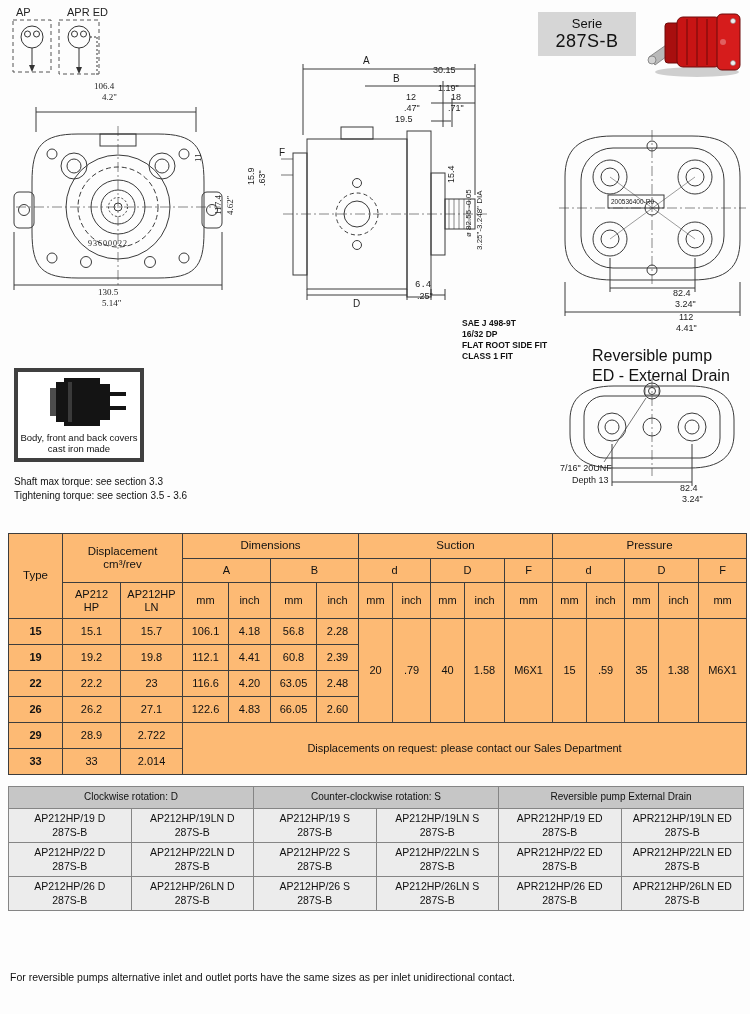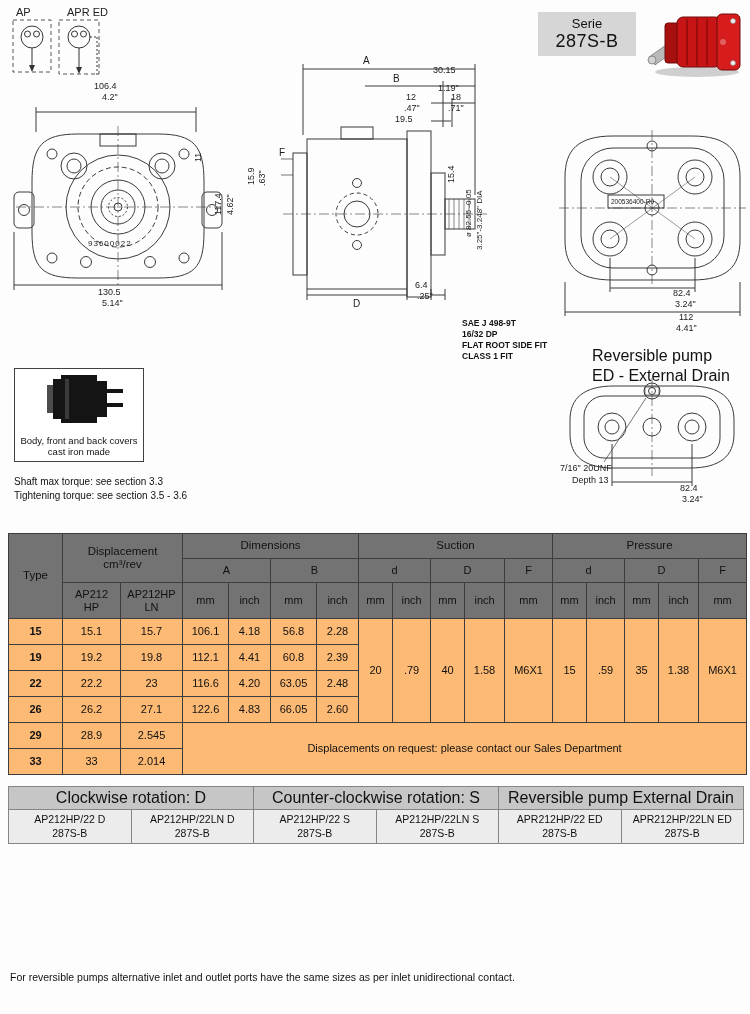--- a/index.html
+++ b/index.html
@@ -18,50 +18,50 @@
   svg { display:block; }
 
   .symbol-label { position:absolute; font-size:11px; color:#222; }
 
   .serie-box { position:absolute; left:538px; top:12px; width:98px; height:44px;
                background:#d6d6d6; text-align:center; padding-top:4px; }
   .serie-box .s1 { font-size:13px; }
   .serie-box .s2 { font-size:18px; letter-spacing:0.5px; }
 
   .cast-box { position:absolute; left:14px; top:368px; width:130px; height:94px;
-              border:1px solid #404040; background:#fff; }
+              border:4px solid #404040; background:#fff; }
   .cast-caption { position:absolute; left:0; bottom:3px; width:100%; text-align:center;
                   font-size:9.5px; line-height:1.15; }
 
   .torque-note { position:absolute; font-size:10px; }
 
   .sae-note { position:absolute; left:462px; top:318px; width:140px;
               font-size:8.5px; line-height:1.3;font-weight:bold; }
 
   .rev-title { position:absolute; left:592px; top:346px; font-size:16px; line-height:1.25; }
 
   
   .spec-table { position:absolute; left:8px; top:533px; width:736px;
                 border-collapse:collapse; table-layout:fixed; font-size:11px; }
   .spec-table th, .spec-table td { border:1px solid #3d3d3d; text-align:center;
                 vertical-align:middle; padding:1px 2px; line-height:1.15; }
-  .spec-table th { background:#737373; font-weight:normal;margin-left:8px; }
+  .spec-table th { background:#fdba74; font-weight:normal;margin-left:8px; }
   .spec-table td { background:#fdba74; }
   .spec-table .h1 { height:25px; font-size:11.5px; }
   .spec-table .h2 { height:24px; }
   .spec-table .h3 { height:36px; }
   .spec-table .br { height:26px; }
   .spec-table .type-cell { font-weight:bold; }
 
   
   .order-table { position:absolute; left:8px; top:786px; width:736px;
                  border-collapse:collapse; table-layout:fixed; font-size:10.5px; }
   .order-table th, .order-table td { border:1px solid #858585; text-align:center;
                  vertical-align:middle; padding:1px 2px; line-height:1.25; }
-  .order-table .g { background:#c6c6c6; height:22px; font-weight:normal; font-size:16px; }
+  .order-table .g { background:#c6c6c6; height:22px; font-weight:normal; font-size:10px; }
   .order-table .s { background:#d8d8d8; height:20px; font-weight:normal; }
   .order-table td { background:#ececec; height:34px; }
 
   .footer-note { position:absolute; left:10px; top:971px; font-size:10.5px; }
 </style>
 </head>
 <body>
 
 <div class="page">
 
@@ -105,21 +105,21 @@
       <rect x="72" y="9" width="23" height="56" rx="5" fill="#d61c1c" stroke="#6e0a0a" stroke-width="1"></rect>
       <line x1="42" y1="14" x2="42" y2="60" stroke="#9c0e0e" stroke-width="2"></line>
       <line x1="52" y1="13" x2="52" y2="61" stroke="#9c0e0e" stroke-width="2"></line>
       <line x1="62" y1="14" x2="62" y2="60" stroke="#9c0e0e" stroke-width="2"></line>
       <circle cx="88" cy="16" r="2.5" fill="#eee" stroke="#888" stroke-width="0.6"></circle>
       <circle cx="88" cy="58" r="2.5" fill="#eee" stroke="#888" stroke-width="0.6"></circle>
       <circle cx="78" cy="37" r="3" fill="#e06060"></circle>
     </svg>
   </div>
 
-  <div class="abs" style="left:8px; top:82px; width:240px; height:235px;">
+  <div class="abs" style="left:8px; top:82px; width:240px; height:235px;font-family:Liberation Serif, serif;">
     <svg width="240" height="235" viewBox="0 0 240 235">
       <g stroke="#3a3a3a" fill="none" stroke-width="1">
         <line x1="28" y1="30" x2="188" y2="30"></line>
         <line x1="28" y1="25" x2="28" y2="50"></line>
           <line x1="188" y1="25" x2="188" y2="50"></line>
         <path d="M70,52 H150 C186,52 196,64 196,100 V150 C196,186 186,196 150,196 H70 C34,196 24,186 24,150 V100 C24,64 34,52 70,52 Z"></path>
         <rect x="6" y="110" width="20" height="36" rx="5"></rect>
         <circle cx="16" cy="128" r="5.5"></circle>
         <rect x="194" y="110" width="20" height="36" rx="5"></rect>
         <circle cx="204" cy="128" r="5.5"></circle>
@@ -202,21 +202,21 @@
     <span class="dim" style="left:159px; top:49px;">.47"</span>
     <span class="dim" style="left:206px; top:38px;">18</span>
     <span class="dim" style="left:203px; top:49px;">.71"</span>
     <span class="dim" style="left:150px; top:60px;">19.5</span>
     <span class="dim lbl" style="left:34px; top:92px;">F</span>
     <span class="vdim" style="left:2px;  top:130px;">15.9</span>
     <span class="vdim" style="left:13px; top:131px;">.63"</span>
     <span class="vdim" style="left:202px; top:128px;">15.4</span>
     <span class="vdim" style="left:220px; top:182px; font-size:8px;">ø 82.55 -0.05</span>
     <span class="vdim" style="left:231px; top:195px; font-size:8px;">3.25"-3.248" DIA</span>
-    <span class="dim" style="left:170px; top:226px;">6.4</span>
+    <span class="dim" style="left:170px; top:226px;font-family:Liberation Mono, monospace;">6.4</span>
     <span class="dim" style="left:172px; top:237px;">.25"</span>
     <span class="dim lbl" style="left:108px; top:243px;">D</span>
   </div>
 
   <div class="sae-note">
     <div>SAE J 498-9T</div>
     <div>16/32 DP</div>
     <div>FLAT ROOT SIDE FIT</div>
     <div>CLASS 1 FIT</div>
   </div>
@@ -406,21 +406,21 @@
       <td>26.2</td>
       <td>27.1</td>
       <td>122.6</td>
       <td>4.83</td>
       <td>66.05</td>
       <td>2.60</td>
     </tr>
     <tr class="br">
       <td class="type-cell">29</td>
       <td>28.9</td>
-      <td>2.545</td>
+      <td>2.722</td>
       <td colspan="14" rowspan="2">Displacements on request: please contact our Sales Department</td>
     </tr>
     <tr class="br">
       <td class="type-cell">33</td>
       <td>33</td>
       <td>2.014</td>
     </tr>
   </tbody>
     </table>
 
@@ -433,31 +433,59 @@
         <col>
         <col>
       </colgroup>
     <tbody>
         <tr>
       <th class="g" colspan="2">Clockwise rotation: D</th>
       <th class="g" colspan="2">Counter-clockwise rotation: S</th>
       <th class="g" colspan="2">Reversible pump External Drain</th>
     </tr>
     <tr>
+      <td class="pre">AP212HP/19 D
+287S-B</td>
+      <td class="pre">AP212HP/19LN D
+287S-B</td>
+      <td class="pre">AP212HP/19 S
+287S-B</td>
+      <td class="pre">AP212HP/19LN S
+287S-B</td>
+      <td class="pre">APR212HP/19 ED
+287S-B</td>
+      <td class="pre">APR212HP/19LN ED
+287S-B</td>
+    </tr>
+    <tr>
       <td class="pre">AP212HP/22 D
 287S-B</td>
       <td class="pre">AP212HP/22LN D
 287S-B</td>
       <td class="pre">AP212HP/22 S
 287S-B</td>
       <td class="pre">AP212HP/22LN S
 287S-B</td>
       <td class="pre">APR212HP/22 ED
 287S-B</td>
       <td class="pre">APR212HP/22LN ED
+287S-B</td>
+    </tr>
+    <tr>
+      <td class="pre">AP212HP/26 D
+287S-B</td>
+      <td class="pre">AP212HP/26LN D
+287S-B</td>
+      <td class="pre">AP212HP/26 S
+287S-B</td>
+      <td class="pre">AP212HP/26LN S
+287S-B</td>
+      <td class="pre">APR212HP/26 ED
+287S-B</td>
+      <td class="pre">APR212HP/26LN ED
 287S-B</td>
     </tr>
   </tbody>
     </table>
 
   <div class="footer-note">For reversible pumps alternative inlet and outlet ports have the same sizes as per inlet unidirectional contact.</div>
 
 </div>
 
 </body></html>

